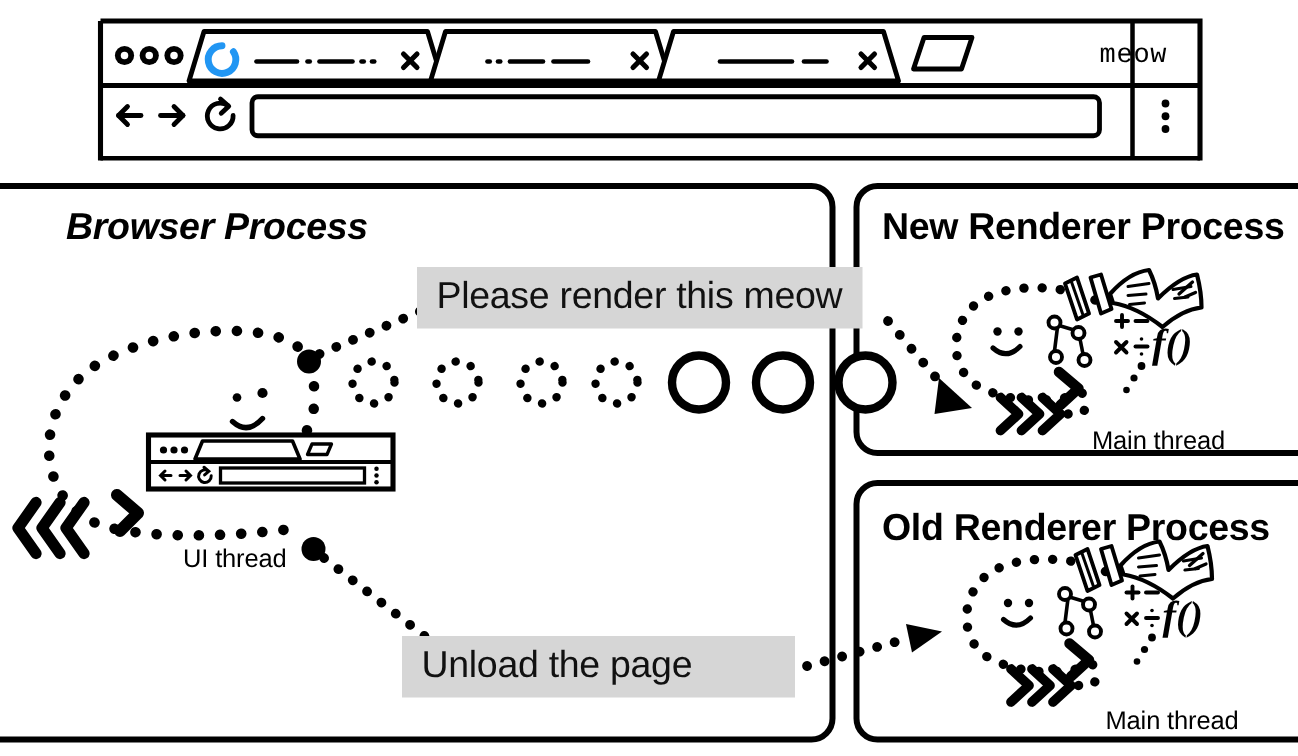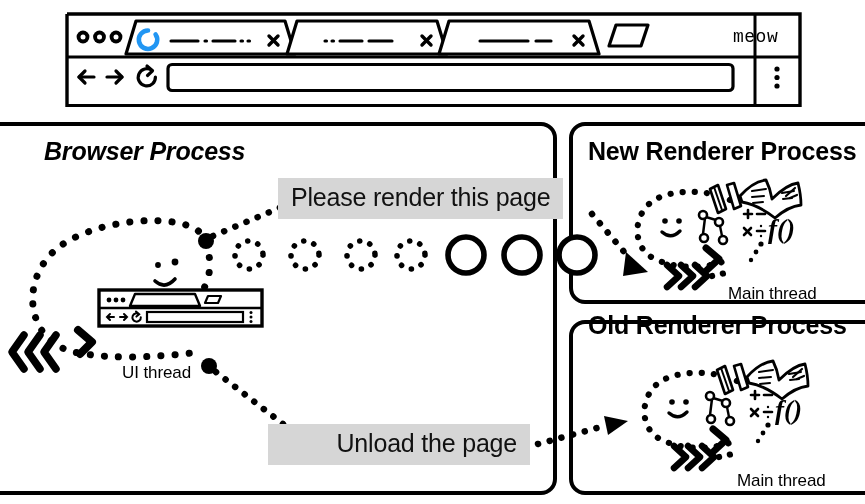--- a/index.html
+++ b/index.html
@@ -387,25 +387,25 @@
     </g>
   </svg>
 
   <div class="meow-label" style="left:733px;top:28px;">meow</div>
 
 
   <div class="panel-title" style="left:44px;top:139px;font-style:italic;">Browser Process</div>
 
   <div class="panel-title" style="left:588px;top:139px;text-align:center;">New Renderer Process</div>
 
-  <div class="panel-title" style="left:588px;top:313px;">Old Renderer Process</div>
-
-  <div class="msg-label" style="left:278px;top:178px;">Please render this page</div>
-
-  <div class="msg-label" style="left:268px;top:424px;width:262px;text-align:right;box-sizing:border-box;">Unload the page</div>
+  <div class="panel-title" style="left:588px;top:340px;">Old Renderer Process</div>
+
+  <div class="msg-label" style="left:278px;top:178px;">Please render this meow</div>
+
+  <div class="msg-label" style="left:268px;top:424px;width:262px;text-align:left;box-sizing:border-box;">Unload the page</div>
 
   <div class="thread-label" style="left:122px;top:337px;">UI thread</div>
 
   <div class="thread-label" style="left:728px;top:258px;">Main thread</div>
 
   <div class="thread-label" style="left:737px;top:445px;">Main thread</div>
 
 </div>
 
 </body></html>

